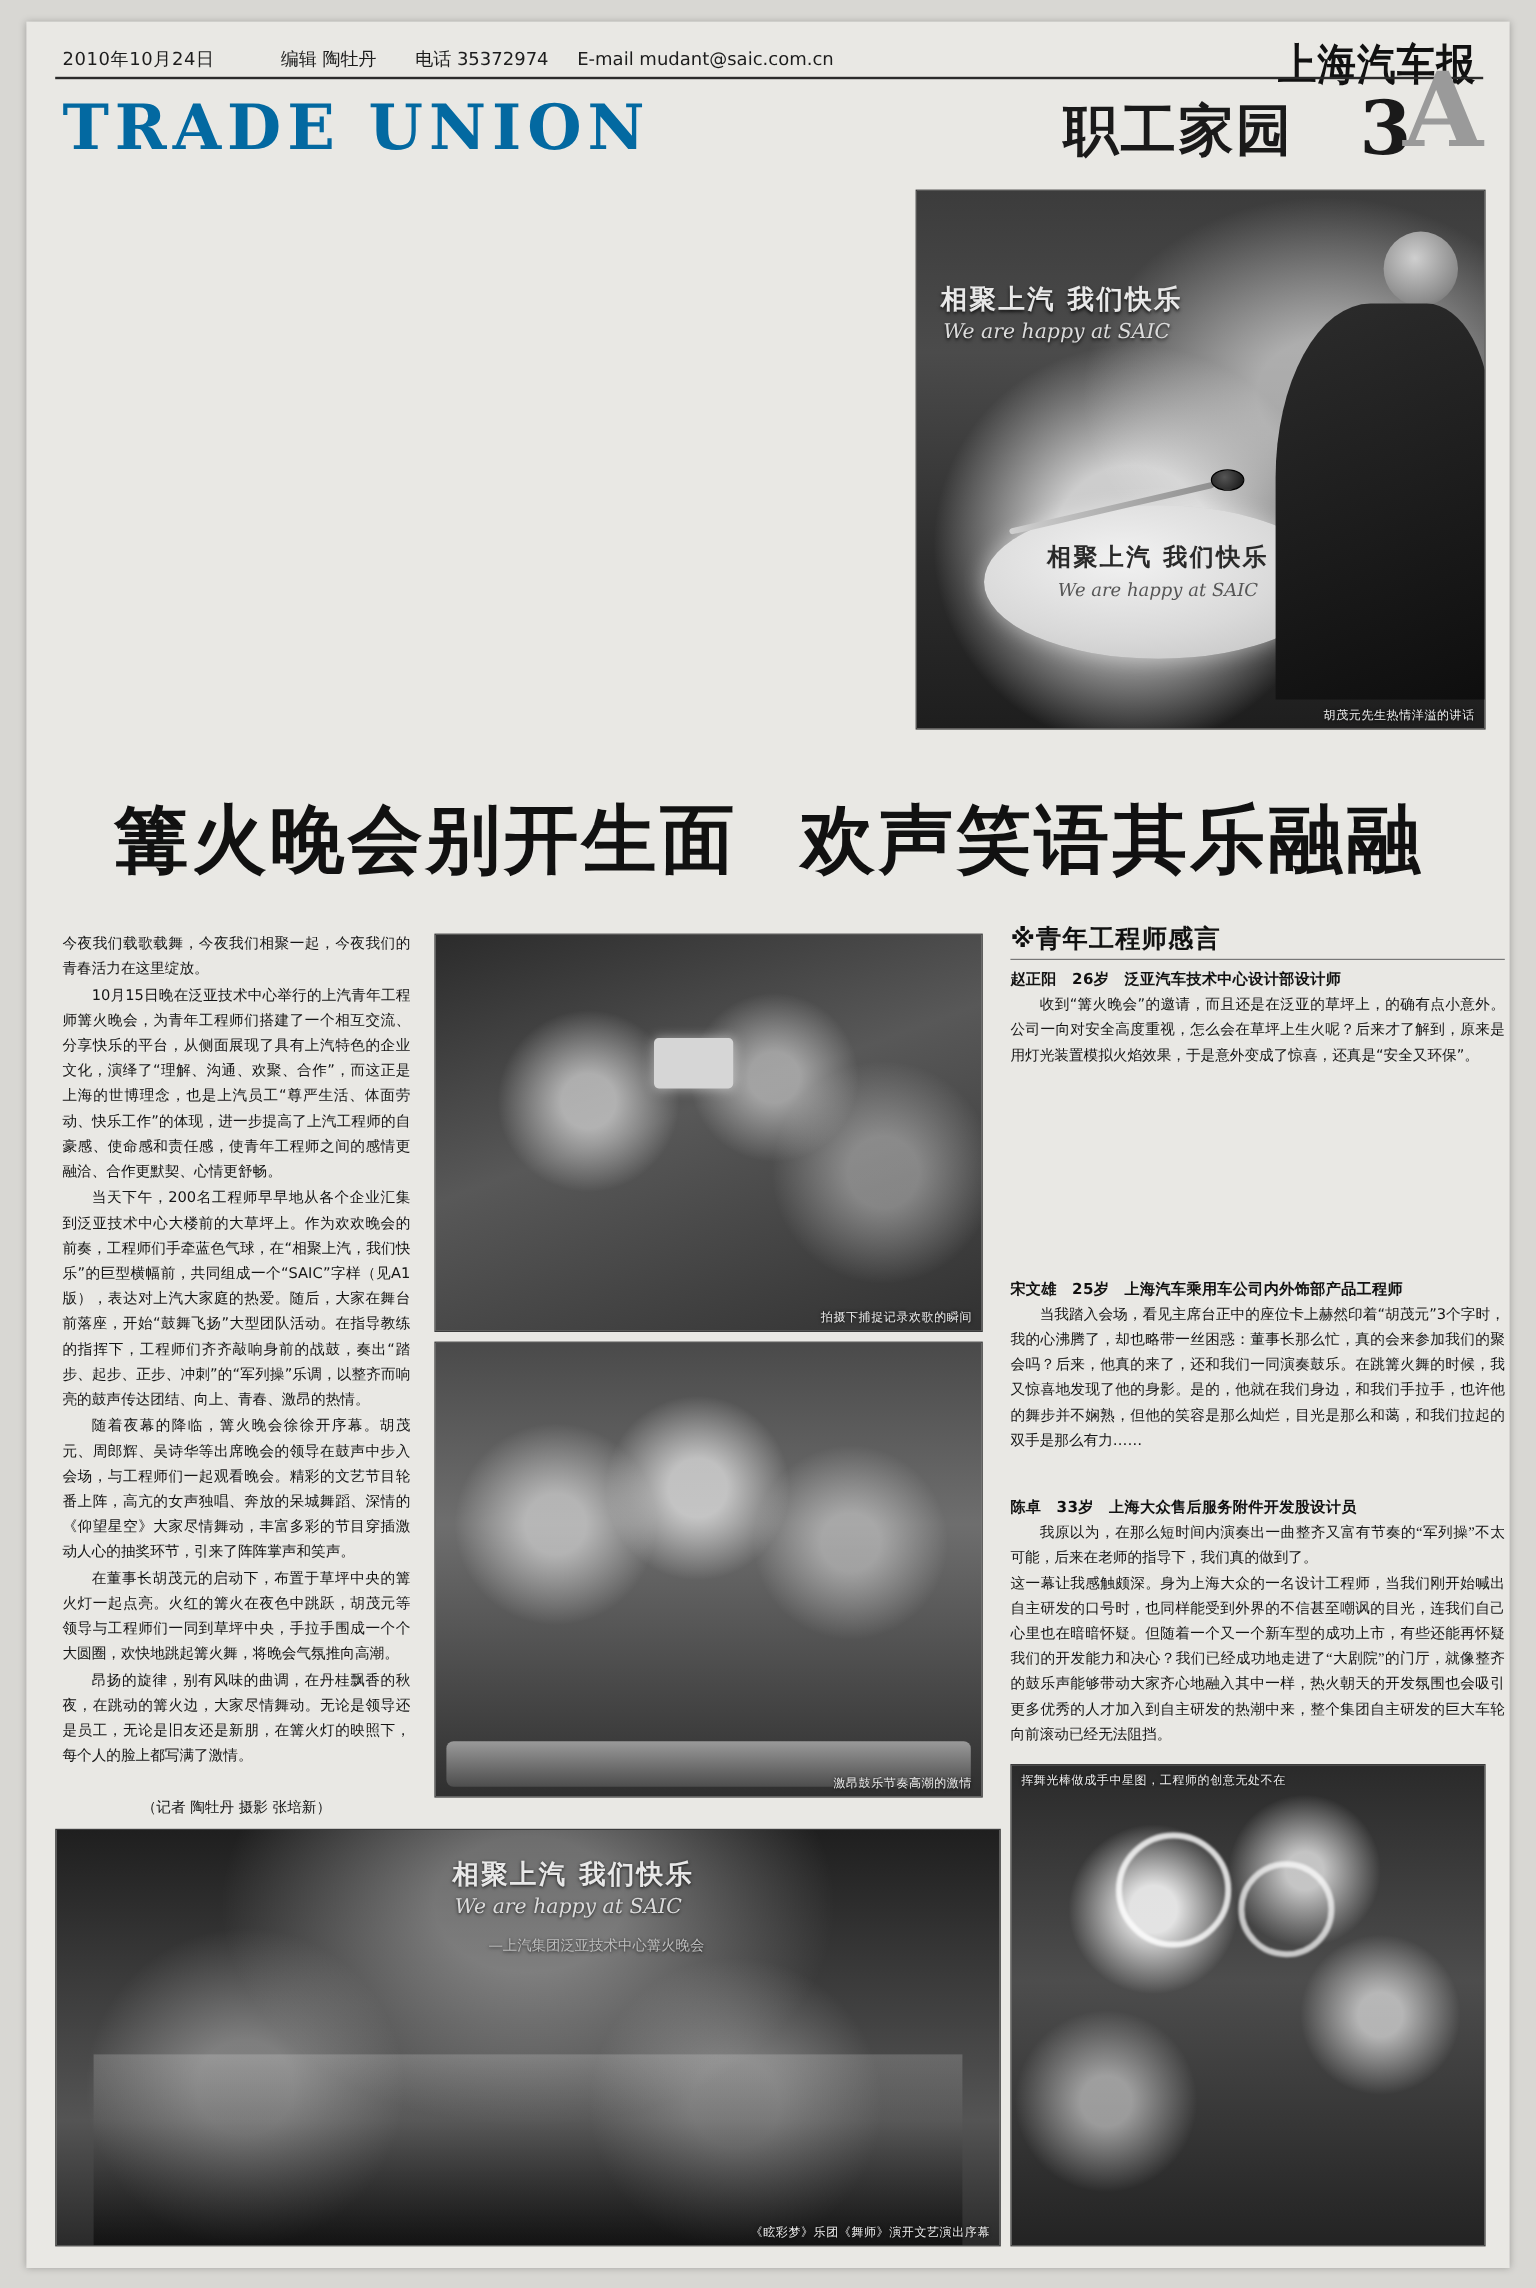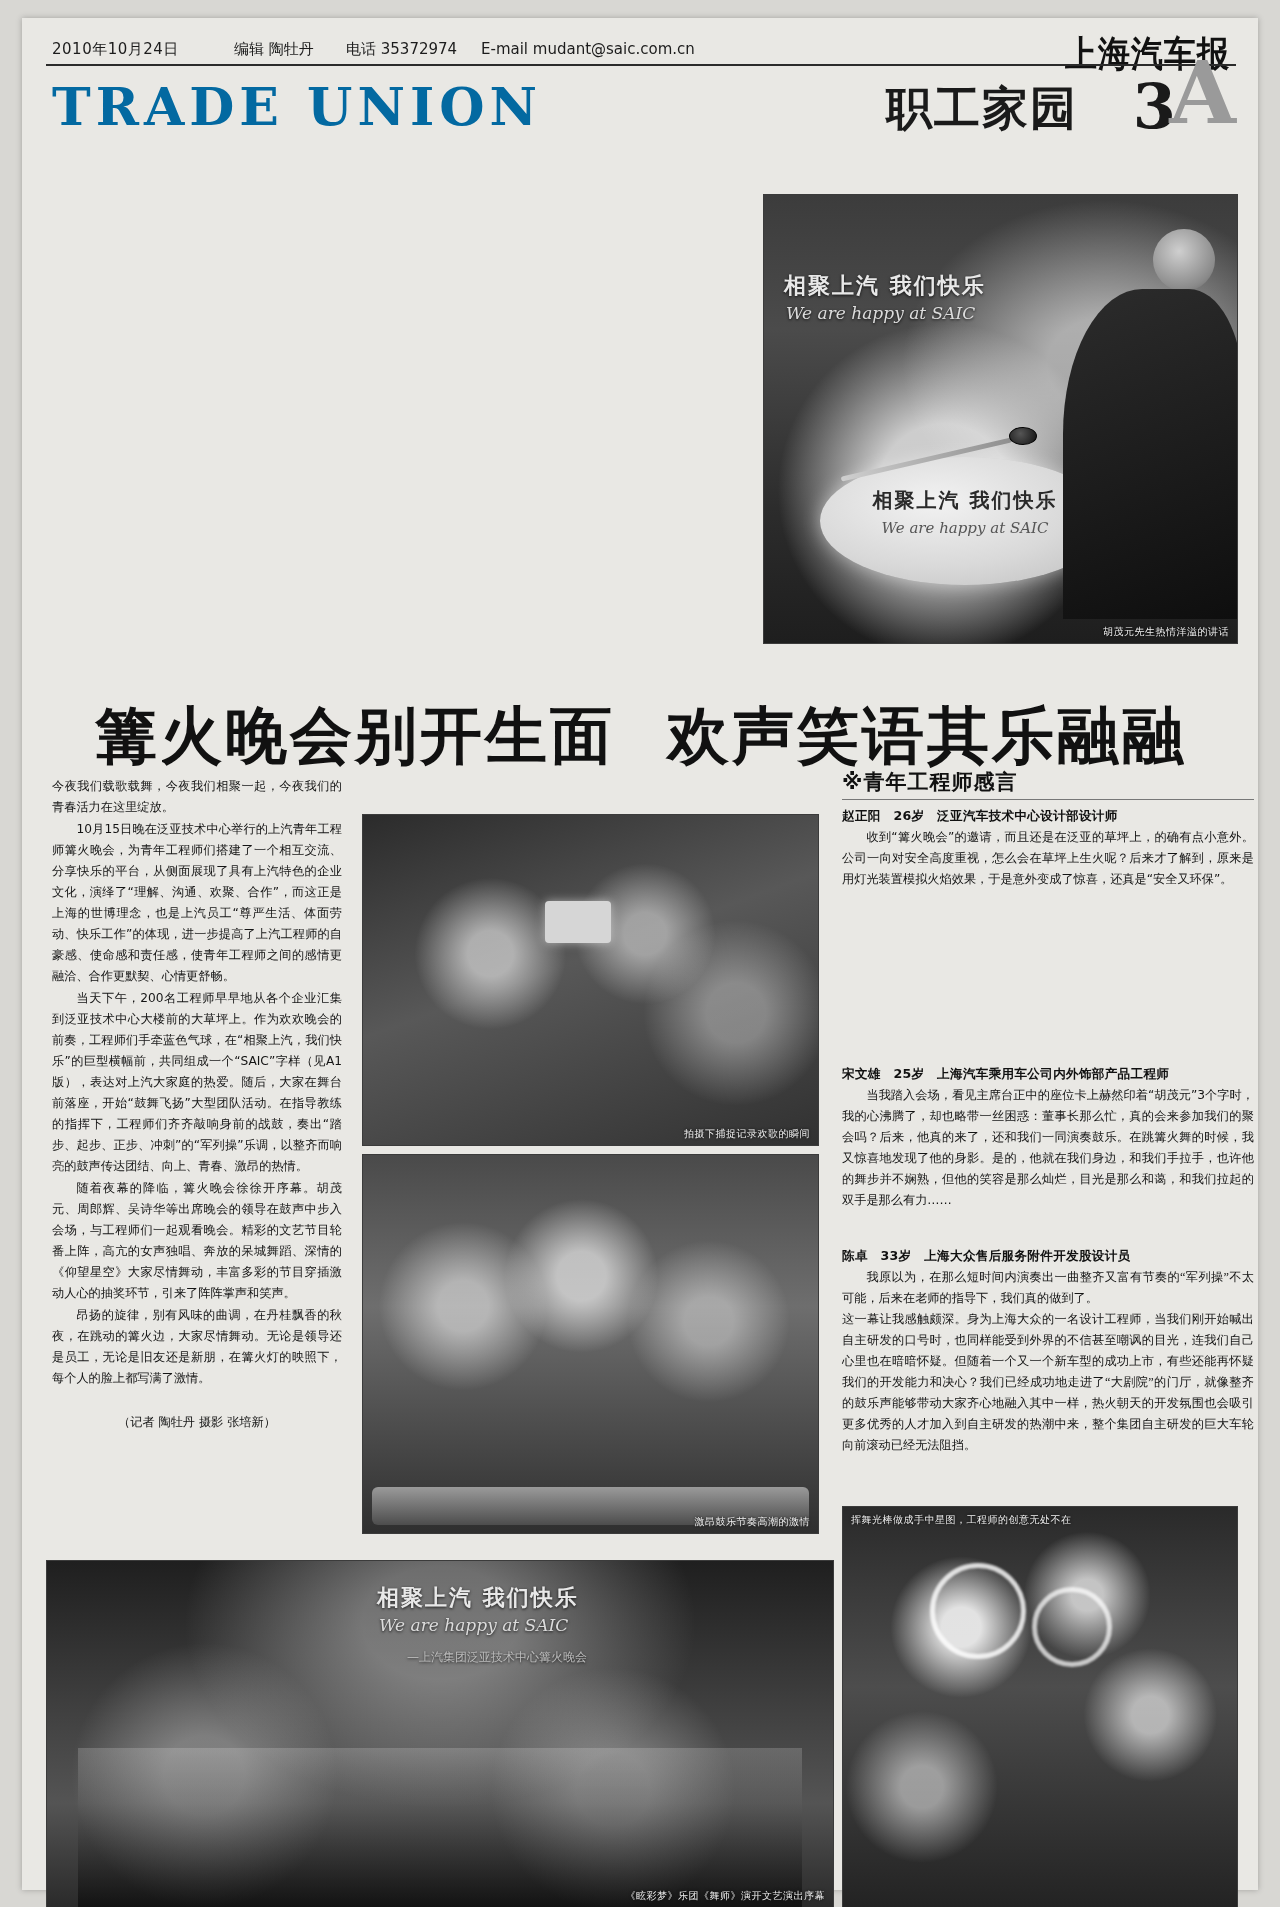--- a/index.html
+++ b/index.html
@@ -121,21 +121,20 @@
     font-weight: bold;
     font-family: "DejaVu Serif", serif;
     color: #9a9a9a;
   }
   
   .photo {
     position: absolute;
     background: #5a5a5a;
     overflow: hidden;
     border: 1px solid #3b3b3b;
-    margin-top: 36px;
   }
   .photo .cap {
     position: absolute;
     bottom: 4px;
     right: 8px;
     font-size: 10px;
     color: #f0f0f0;
     letter-spacing: 0.5px;
     text-shadow: 0 0 3px #000;
   }
@@ -244,21 +243,20 @@
     position: absolute;
     left: 24px;
     top: 640px;
     width: 1190px;
     text-align: center;
     font-size: 62px;
     font-weight: bold;
     letter-spacing: 3px;
     color: #111;
     font-family: "DejaVu Sans", sans-serif;
-    margin-top: 36px;
   }
   .headline .gap { display: inline-block; width: 52px; }
   
   .col {
     position: absolute;
     color: #141414;
     font-size: 12.2px;
     line-height: 1.72;
     text-align: justify;
     font-family: "DejaVu Sans", sans-serif;
@@ -342,20 +340,21 @@
 
     <div class="headline">
       <span>篝火晚会别开生面</span><span class="gap"></span><span>欢声笑语其乐融融</span>
     </div>
 
     <div class="col" style="left:30px; top:758px; width:290px;">
       <p class="noind">今夜我们载歌载舞，今夜我们相聚一起，今夜我们的青春活力在这里绽放。</p>
       <p>10月15日晚在泛亚技术中心举行的上汽青年工程师篝火晚会，为青年工程师们搭建了一个相互交流、分享快乐的平台，从侧面展现了具有上汽特色的企业文化，演绎了“理解、沟通、欢聚、合作”，而这正是上海的世博理念，也是上汽员工“尊严生活、体面劳动、快乐工作”的体现，进一步提高了上汽工程师的自豪感、使命感和责任感，使青年工程师之间的感情更融洽、合作更默契、心情更舒畅。</p>
       <p>当天下午，200名工程师早早地从各个企业汇集到泛亚技术中心大楼前的大草坪上。作为欢欢晚会的前奏，工程师们手牵蓝色气球，在“相聚上汽，我们快乐”的巨型横幅前，共同组成一个“SAIC”字样（见A1版），表达对上汽大家庭的热爱。随后，大家在舞台前落座，开始“鼓舞飞扬”大型团队活动。在指导教练的指挥下，工程师们齐齐敲响身前的战鼓，奏出“踏步、起步、正步、冲刺”的“军列操”乐调，以整齐而响亮的鼓声传达团结、向上、青春、激昂的热情。</p>
       <p>随着夜幕的降临，篝火晚会徐徐开序幕。胡茂元、周郎辉、吴诗华等出席晚会的领导在鼓声中步入会场，与工程师们一起观看晚会。精彩的文艺节目轮番上阵，高亢的女声独唱、奔放的呆城舞蹈、深情的《仰望星空》大家尽情舞动，丰富多彩的节目穿插激动人心的抽奖环节，引来了阵阵掌声和笑声。</p>
+      <p>在董事长胡茂元的启动下，布置于草坪中央的篝火灯一起点亮。火红的篝火在夜色中跳跃，胡茂元等领导与工程师们一同到草坪中央，手拉手围成一个个大圆圈，欢快地跳起篝火舞，将晚会气氛推向高潮。</p>
       <p>昂扬的旋律，别有风味的曲调，在丹桂飘香的秋夜，在跳动的篝火边，大家尽情舞动。无论是领导还是员工，无论是旧友还是新朋，在篝火灯的映照下，每个人的脸上都写满了激情。</p>
       <p class="sign">（记者 陶牡丹 摄影 张培新）</p>
     </div>
 
     <div class="photo ph-crowd1" style="left:340px; top:760px; width:455px; height:330px;">
       <div style="position:absolute; left:40%; top:26%; width:66px; height:42px; background:#d6d6d6; border-radius:4px; box-shadow:0 0 10px rgba(255,255,255,0.5);"></div>
       <div class="cap">拍摄下捕捉记录欢歌的瞬间</div>
     </div>
 
     <div class="photo ph-crowd2" style="left:340px; top:1100px; width:455px; height:378px;">

